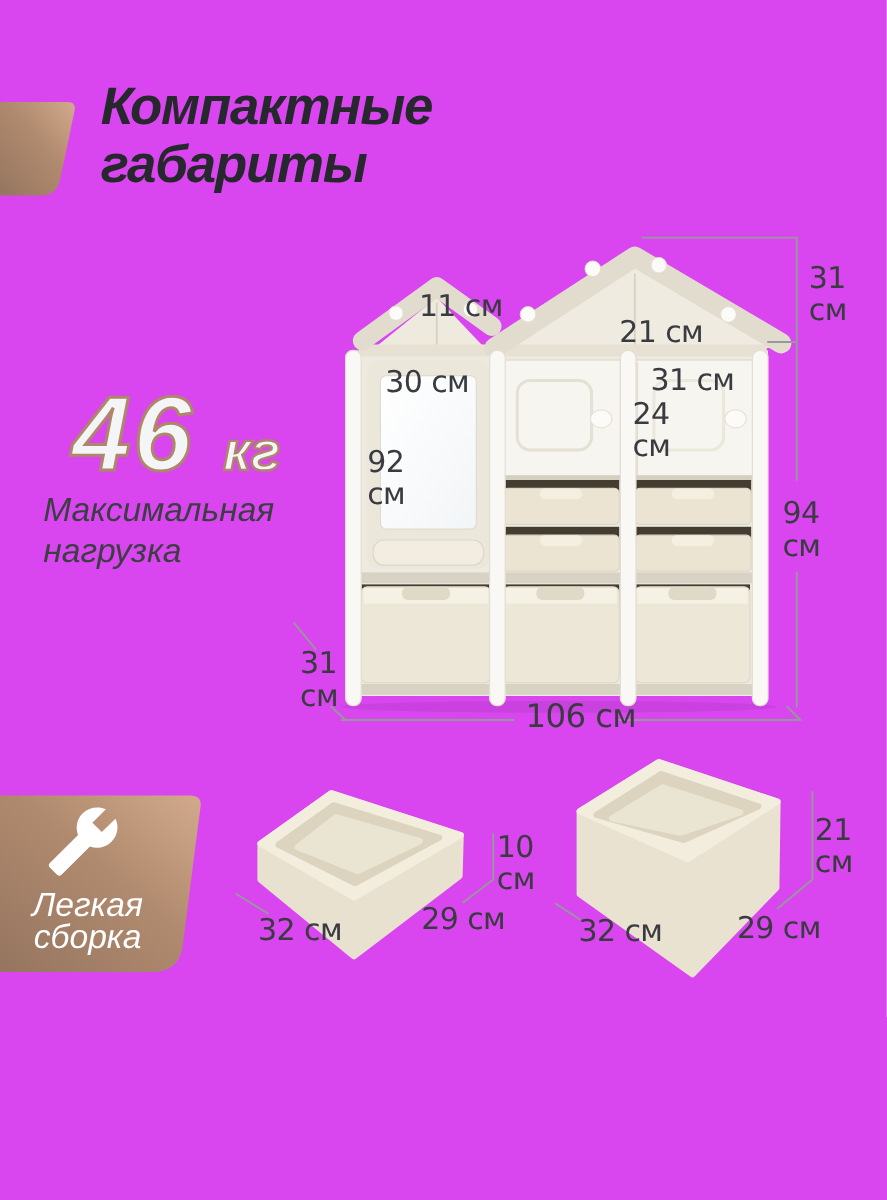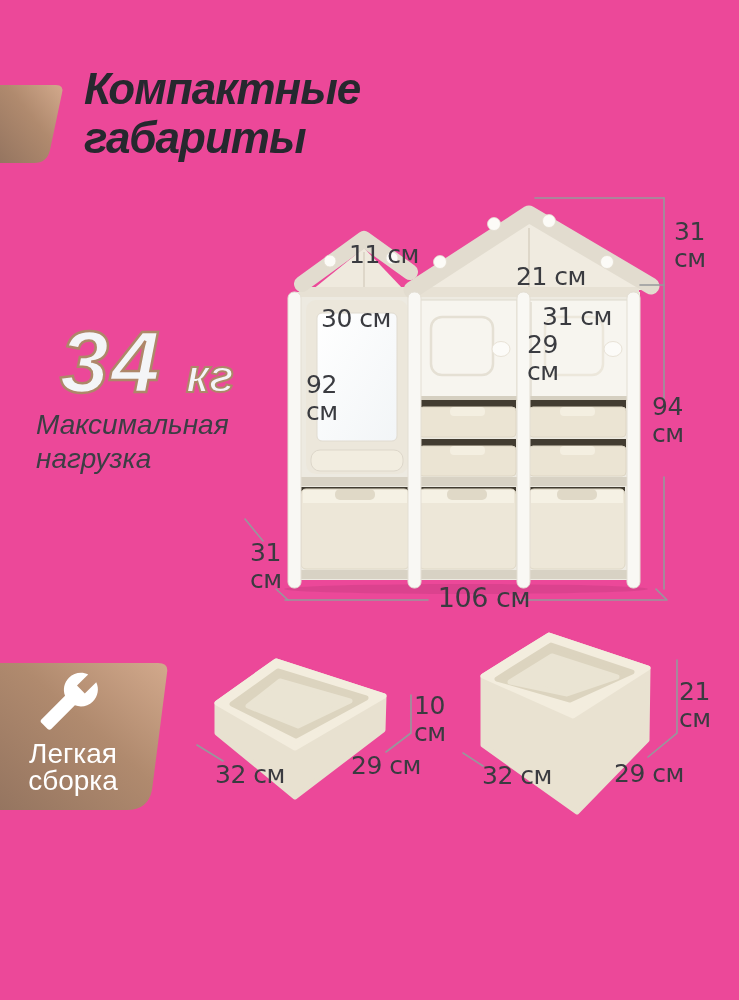--- a/index.html
+++ b/index.html
@@ -1,37 +1,37 @@
 <!DOCTYPE html>
 <html><head>
 <meta charset="utf-8">
 <style>
   html,body{margin:0;padding:0;}
   body{background:#e8e9ec;font-family:"Liberation Sans",sans-serif;}
-  .canvas{position:relative;width:739px;height:1000px;background:#ec4899;overflow:hidden;margin:0;}
+  .canvas{position:relative;width:739px;height:1000px;background:#d946ef;overflow:hidden;margin:0;}
   .art{position:absolute;left:0;top:0;}
 
   
   .title{position:absolute;left:84px;top:64px;font-style:italic;font-weight:700;
          font-size:44px;line-height:49px;letter-spacing:-1px;color:#26282e;}
   .title span{display:block;}
 
   
   .load{position:absolute;left:60px;top:318px;white-space:nowrap;}
   .load-num{font-style:italic;font-weight:700;font-size:88px;line-height:88px;
             color:#f4f5f7;-webkit-text-stroke:2.5px #ae8769;letter-spacing:2px;}
   .load-unit{font-style:italic;font-weight:700;font-size:46px;
              color:#f4f5f7;-webkit-text-stroke:2px #ae8769;margin-left:24px;}
   .load-caption{position:absolute;left:36px;top:408px;font-style:italic;
                 font-size:28px;line-height:34px;color:#3c3e44;}
   .load-caption span{display:block;}
 
   
   .badge-text{position:absolute;left:6px;top:740px;width:134px;text-align:center;
-              font-size:28px;line-height:27px;color:#ffffff;}
+              font-style:italic;font-size:28px;line-height:27px;color:#ffffff;}
   .badge-text span{display:block;}
 
   
   .dim{position:absolute;font-family:"DejaVu Sans",sans-serif;font-size:25px;
        line-height:27px;color:#3a3b40;letter-spacing:-0.5px;white-space:nowrap;}
   .dim.center{transform:translateX(-50%);}
   .dim.stack span{display:block;}
   .dim.big{font-size:27px;margin-left:12px;}
 </style>
 </head>
@@ -167,49 +167,49 @@
       <path d="M677,660 L677,733 L648,757"></path>
     </g>
   </svg>
 
   <div class="title">
     <span>Компактные</span>
     <span>габариты</span>
   </div>
 
   <div class="load">
-    <span class="load-num">34</span><span class="load-unit">кг</span>
+    <span class="load-num">46</span><span class="load-unit">кг</span>
   </div>
   <div class="load-caption">
     <span>Максимальная</span>
     <span>нагрузка</span>
   </div>
 
   <div class="badge-text">
     <span>Легкая</span>
     <span>сборка</span>
   </div>
 
   <div class="dim center" style="left:384px;top:241px">11 см</div>
   <div class="dim center" style="left:551px;top:263px">21 см</div>
   <div class="dim stack" style="left:674px;top:218px">
     <span>31</span>
     <span>см</span>
   </div>
   <div class="dim center" style="left:356px;top:305px">30 см</div>
   <div class="dim center" style="left:577px;top:303px">31 см</div>
   <div class="dim stack" style="left:527px;top:331px">
-    <span>29</span>
+    <span>24</span>
     <span>см</span>
   </div>
   <div class="dim stack" style="left:306px;top:371px">
     <span>92</span>
     <span>см</span>
   </div>
-  <div class="dim stack" style="left:652px;top:393px">
+  <div class="dim stack" style="left:652px;top:414px">
     <span>94</span>
     <span>см</span>
   </div>
   <div class="dim stack" style="left:250px;top:539px">
     <span>31</span>
     <span>см</span>
   </div>
   <div class="dim center big" style="left:472px;top:584px">106 см</div>
 
   <div class="dim center" style="left:250px;top:761px">32 см</div>

